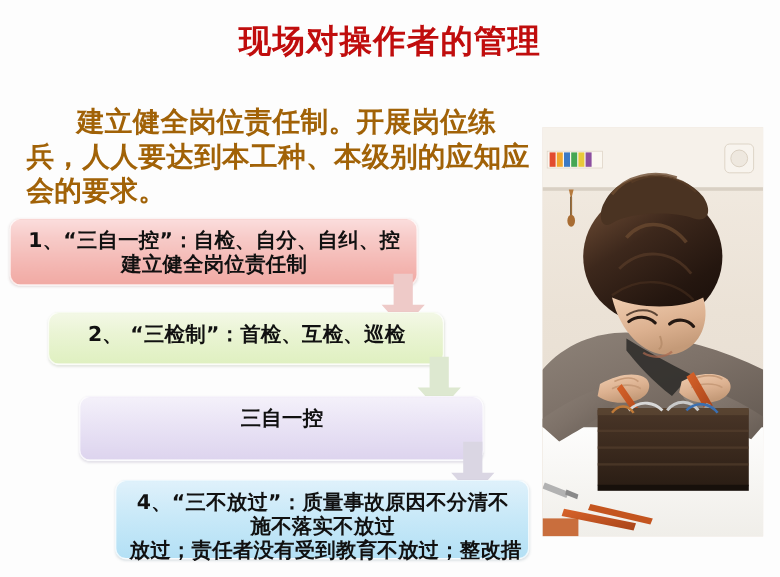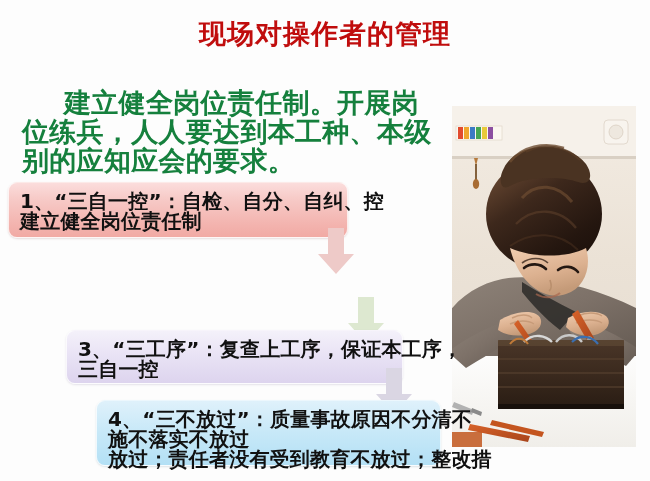--- a/index.html
+++ b/index.html
@@ -37,22 +37,22 @@
     font-family: "DejaVu Sans", "Liberation Sans", sans-serif;
     white-space: nowrap;
   }
 
   
   .intro {
     position: absolute;
     left: 22px;
     top: 88px;
     width: 420px;
-    color: #15803d;
-    font-size: 27px;
+    color: #a16207;
+    font-size: 23px;
     font-weight: bold;
     line-height: 29px;
     text-indent: 42px;
     font-family: "DejaVu Sans", "Liberation Sans", sans-serif;
     letter-spacing: 0.3px;
   }
 
   
   .photo {
     position: absolute;
@@ -65,26 +65,27 @@
   }
   .photo svg { display: block; }
 
   
   .box {
     position: absolute;
     border-radius: 9px;
     box-sizing: border-box;
     padding: 8px 10px 7px 11px;
     color: #111111;
-    font-size: 20px;
+    font-size: 17px;
     font-weight: bold;
     line-height: 20px;
     font-family: "DejaVu Sans", "Liberation Sans", sans-serif;
     letter-spacing: 0.2px;
     border: 1px solid rgba(255,255,255,0.75);
+    text-align: center;
   }
   .box .line { display: block; white-space: nowrap; }
 
   .box-1 {
     left: 8px;  top: 182px;  width: 340px; height: 56px;
     background: linear-gradient(to bottom, #fbdddc 0%, #f7cbc8 28%, #f3b3ae 78%, #f1aaa4 100%);
     box-shadow: 0 1px 2px rgba(120,80,80,0.18);
   }
   .box-2 {
     left: 40px; top: 260px; width: 330px; height: 44px;
@@ -249,29 +250,31 @@
     <span class="line">1、“三自一控”：自检、自分、自纠、控</span>
     <span class="line">建立健全岗位责任制</span>
   </div>
 
   <div class="arrow arrow-1">
     <svg viewBox="0 0 40 48" xmlns="http://www.w3.org/2000/svg">
       <path d="M12 0 H28 V26 H38 L20 46 L2 26 H12 Z" fill="#eecac8"></path>
     </svg>
   </div>
 
+  <div class="box box-2">
+    <span class="line">2、 “三检制”：首检、互检、巡检</span>
+  </div>
 
   <div class="arrow arrow-2">
     <svg viewBox="0 0 40 48" xmlns="http://www.w3.org/2000/svg">
       <path d="M12 0 H28 V26 H38 L20 46 L2 26 H12 Z" fill="#dde8d0"></path>
     </svg>
   </div>
 
   <div class="box box-3">
-    <span class="line">3、“三工序”：复查上工序，保证本工序，</span>
     <span class="line">三自一控</span>
   </div>
 
   <div class="arrow arrow-3">
     <svg viewBox="0 0 40 48" xmlns="http://www.w3.org/2000/svg">
       <path d="M12 0 H28 V26 H38 L20 46 L2 26 H12 Z" fill="#dad6e3"></path>
     </svg>
   </div>
 
   <div class="box box-4">

